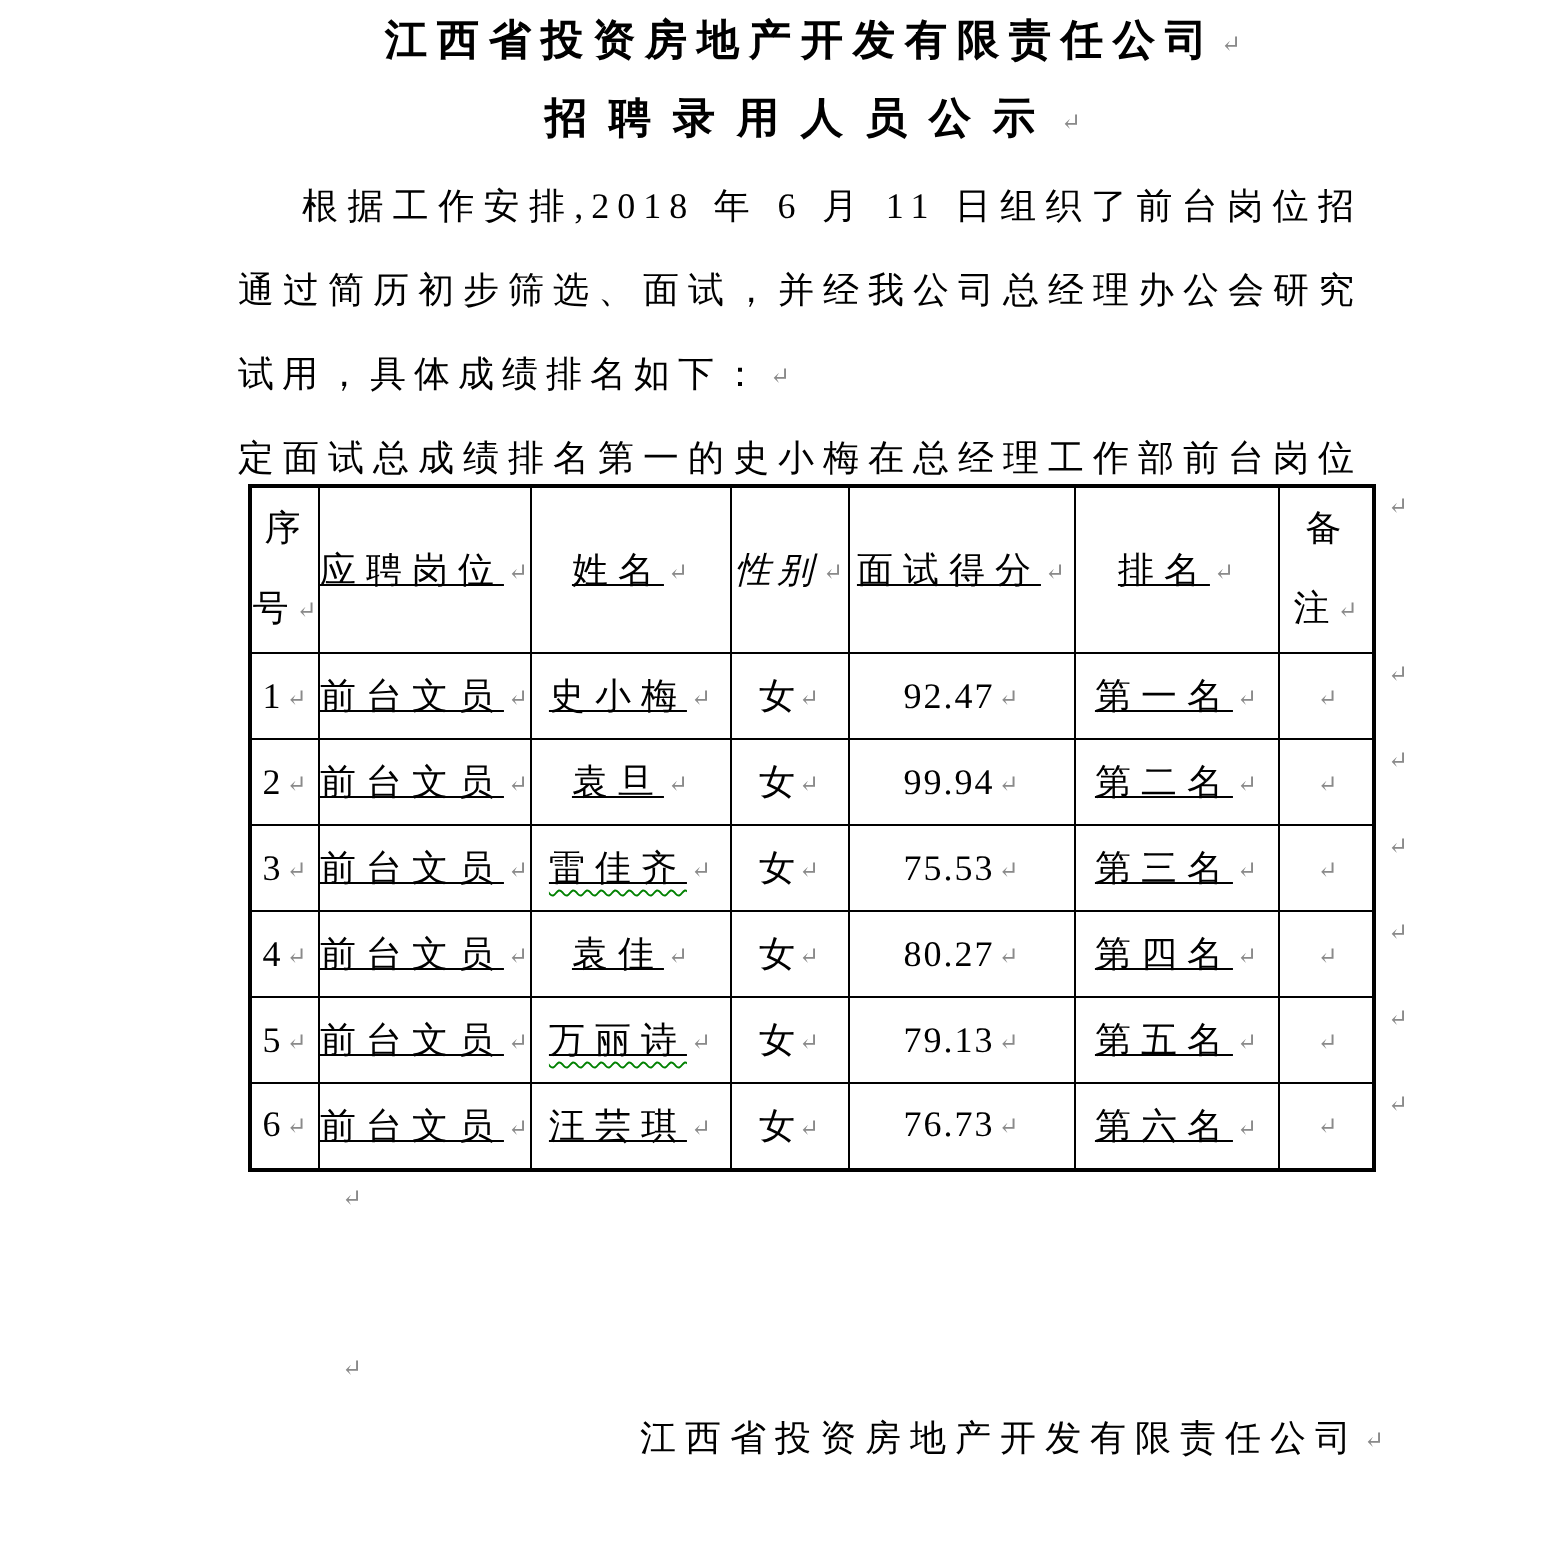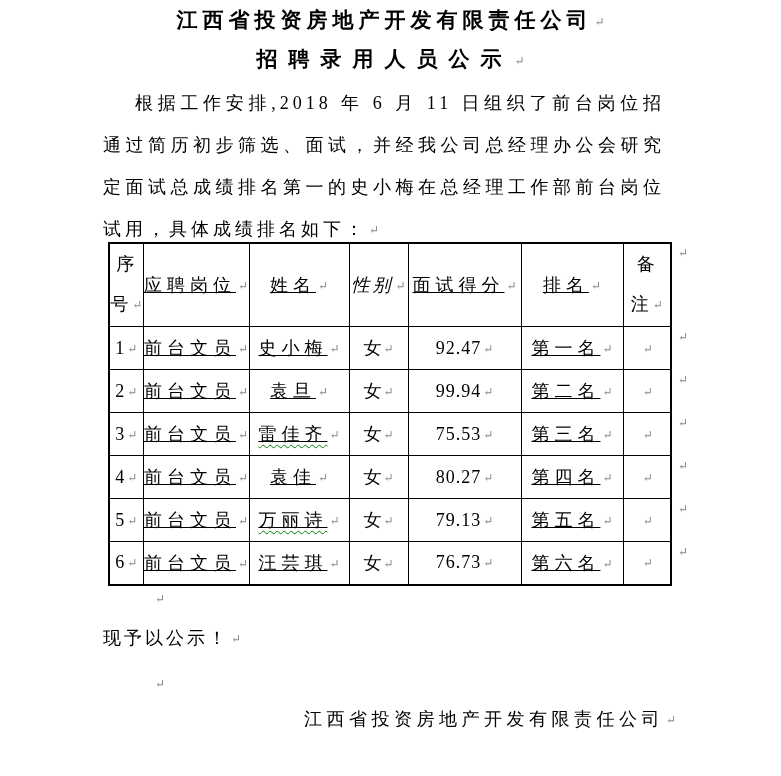--- a/index.html
+++ b/index.html
@@ -1,19 +1,19 @@
 <!DOCTYPE html>
 <html><head>
 <meta charset="utf-8">
 <style>
   * { margin: 0; padding: 0; box-sizing: border-box; }
   html, body { width: 781px; height: 776px; background: #ffffff; overflow: hidden; }
   .page {
     position: relative; width: 722px; height: 776px; background: #ffffff;
-    font-family: "Liberation Serif", "DejaVu Serif", serif; color: #000;
+    font-family: "Liberation Serif", "DejaVu Serif", serif; color: #000; margin-left: 16px;
   }
   .pilcrow {
     color: #8a8a8a; font-size: 12px; letter-spacing: 0; font-weight: normal;
     display: inline-block; transform: translateY(-1px); margin-left: 2px;
     text-indent: 0;
   }
   .title-line {
     position: absolute; left: 0; width: 781px; text-align: center;
     font-weight: bold; font-size: 21px;
   }
@@ -56,22 +56,22 @@
 <body>
 
 <div class="page">
 
   <div class="title-line title-1"><span>江西省投资房地产开发有限责任公司</span><span class="pilcrow">↵</span></div>
   <div class="title-line title-2"><span>招聘录用人员公示</span><span class="pilcrow">↵</span></div>
 
   <div class="para">
     <div class="pline first">根据工作安排,2018 年 6 月 11 日组织了前台岗位招聘，</div>
     <div class="pline">通过简历初步筛选、面试，并经我公司总经理办公会研究决</div>
+    <div class="pline last"><span>试用，具体成绩排名如下：</span><span class="pilcrow">↵</span></div>
     <div class="pline">定面试总成绩排名第一的史小梅在总经理工作部前台岗位</div>
-    <div class="pline last"><span>试用，具体成绩排名如下：</span><span class="pilcrow">↵</span></div>
   </div>
 
   <table class="doc-table">
     <colgroup>
       <col style="width:34px">
         <col style="width:106px">
         <col style="width:100px">
       <col style="width:59px">
         <col style="width:113px">
         <col style="width:102px">
@@ -155,21 +155,20 @@
   <span class="pilcrow row-end-mark" style="top:247px">↵</span>
   <span class="pilcrow row-end-mark" style="top:331px">↵</span>
   <span class="pilcrow row-end-mark" style="top:374px">↵</span>
   <span class="pilcrow row-end-mark" style="top:417px">↵</span>
   <span class="pilcrow row-end-mark" style="top:460px">↵</span>
   <span class="pilcrow row-end-mark" style="top:503px">↵</span>
   <span class="pilcrow row-end-mark" style="top:546px">↵</span>
 
   <span class="pilcrow stray-mark" style="left:153px; top:593px">↵</span>
 
-  <div class="closing-line"><span>现予以公示！</span><span class="pilcrow">↵</span></div>
 
   <span class="pilcrow stray-mark" style="left:153px; top:678px">↵</span>
 
   <div class="sign-company"><span>江西省投资房地产开发有限责任公司</span><span class="pilcrow">↵</span></div>
 
   <div class="sign-date"><span>2018 年 6 月 20 日</span><span class="pilcrow">↵</span></div>
 
 </div>
 
 </body></html>

